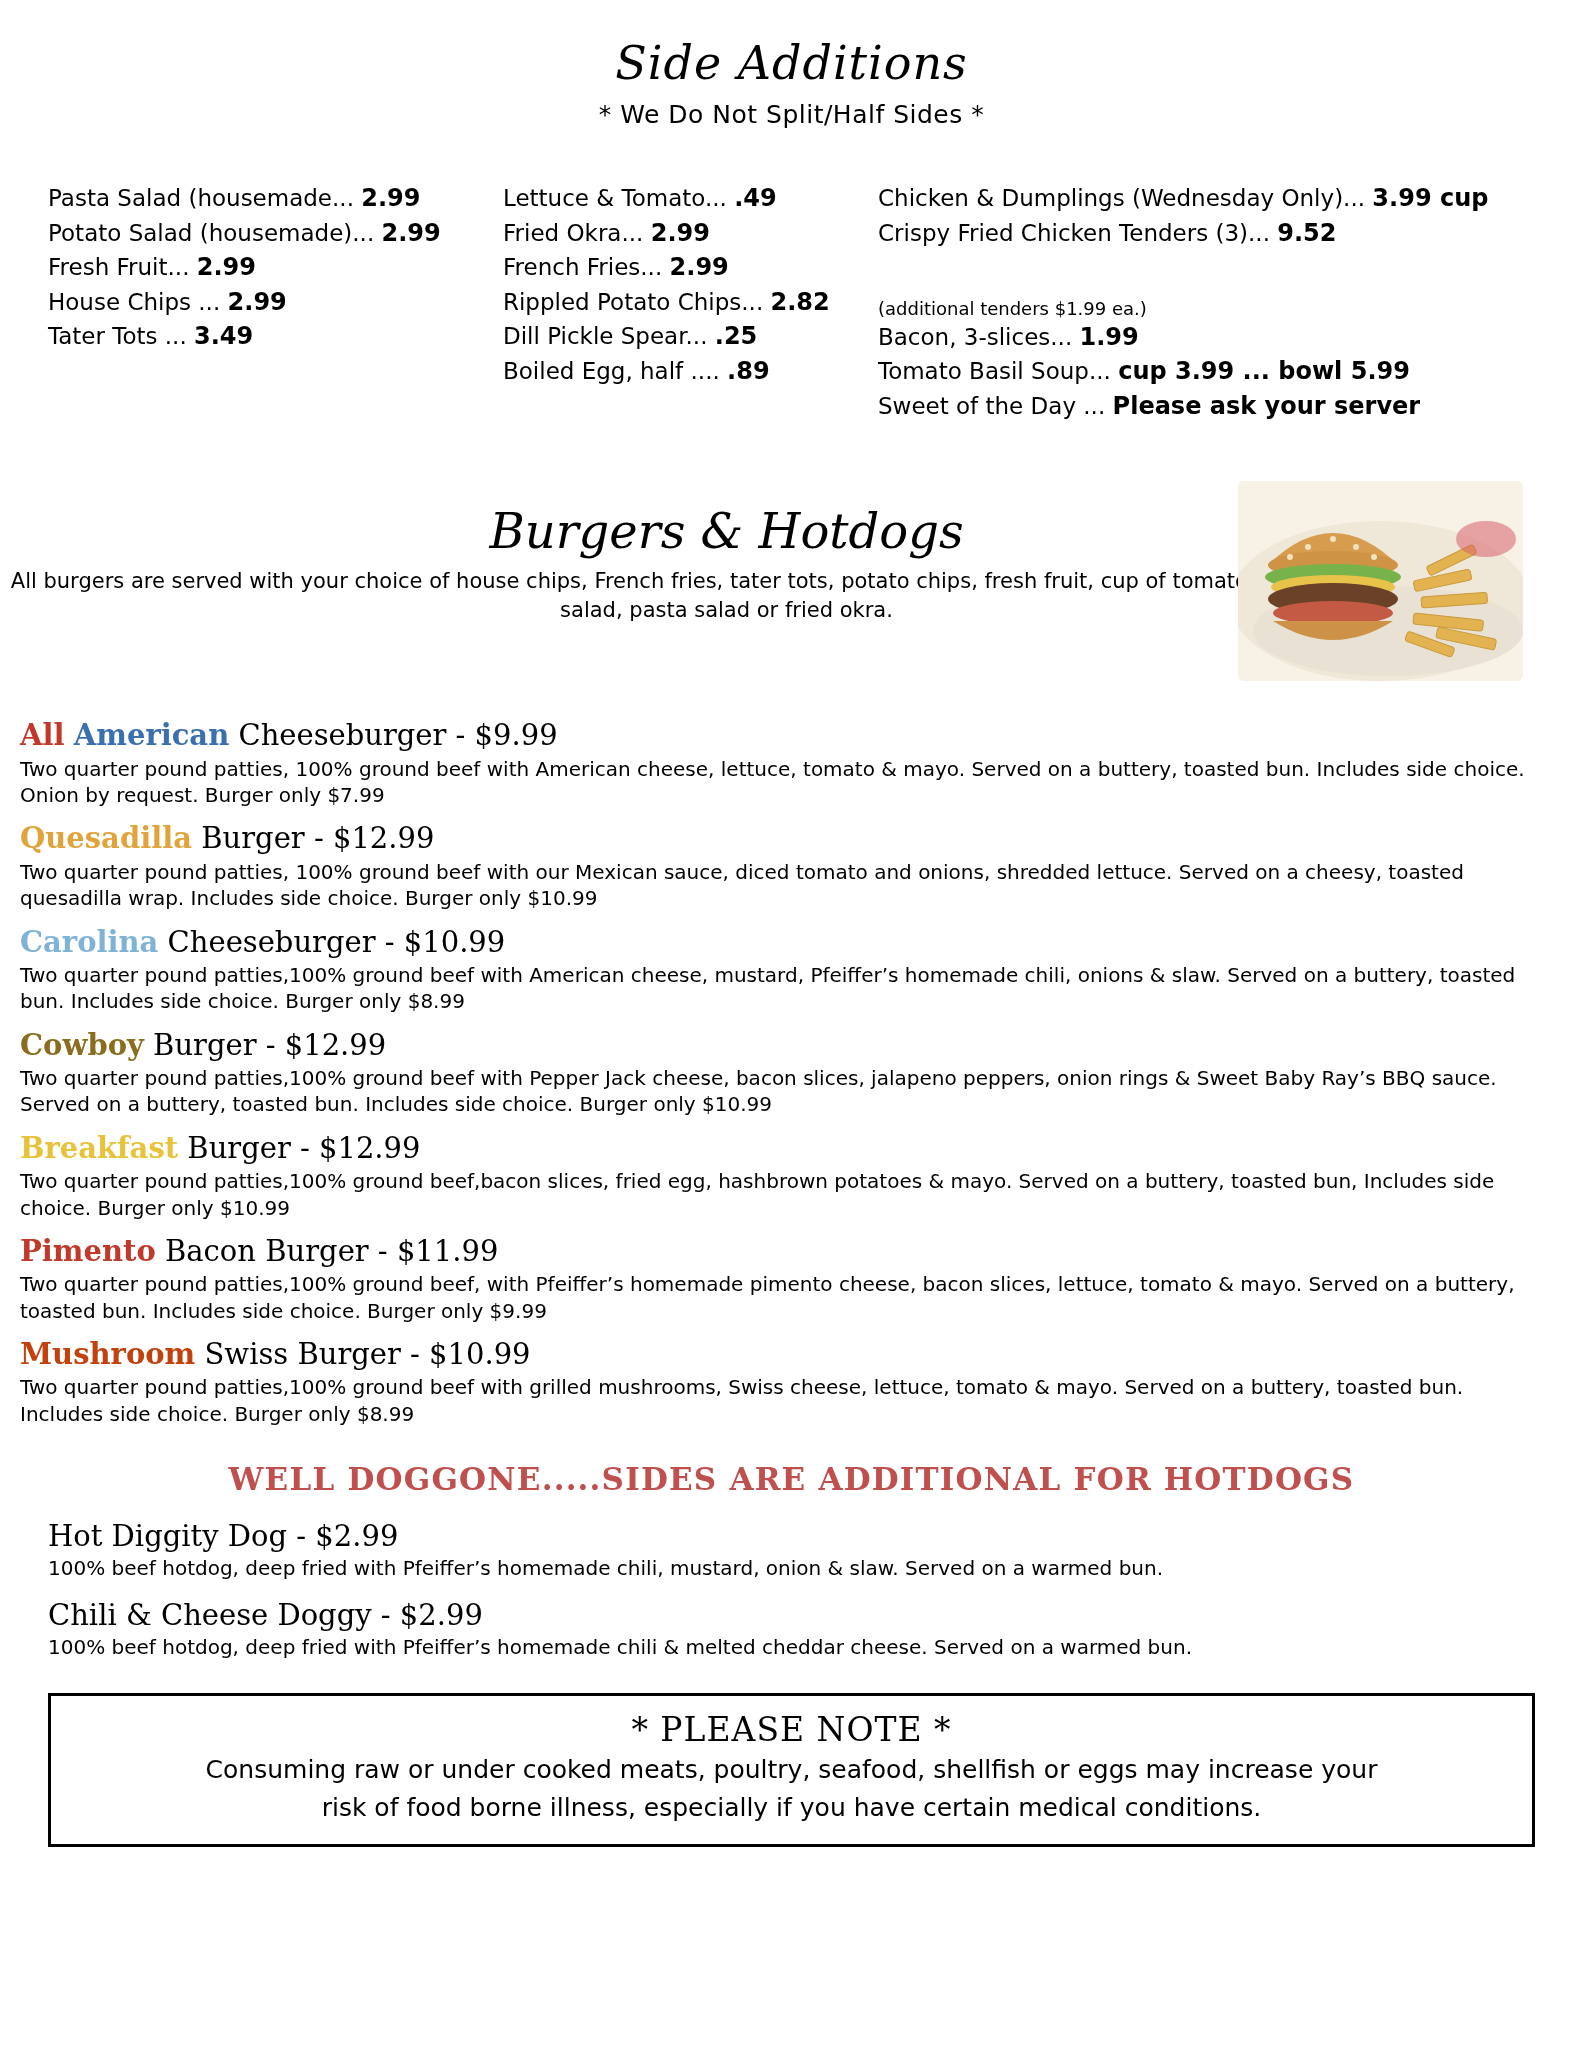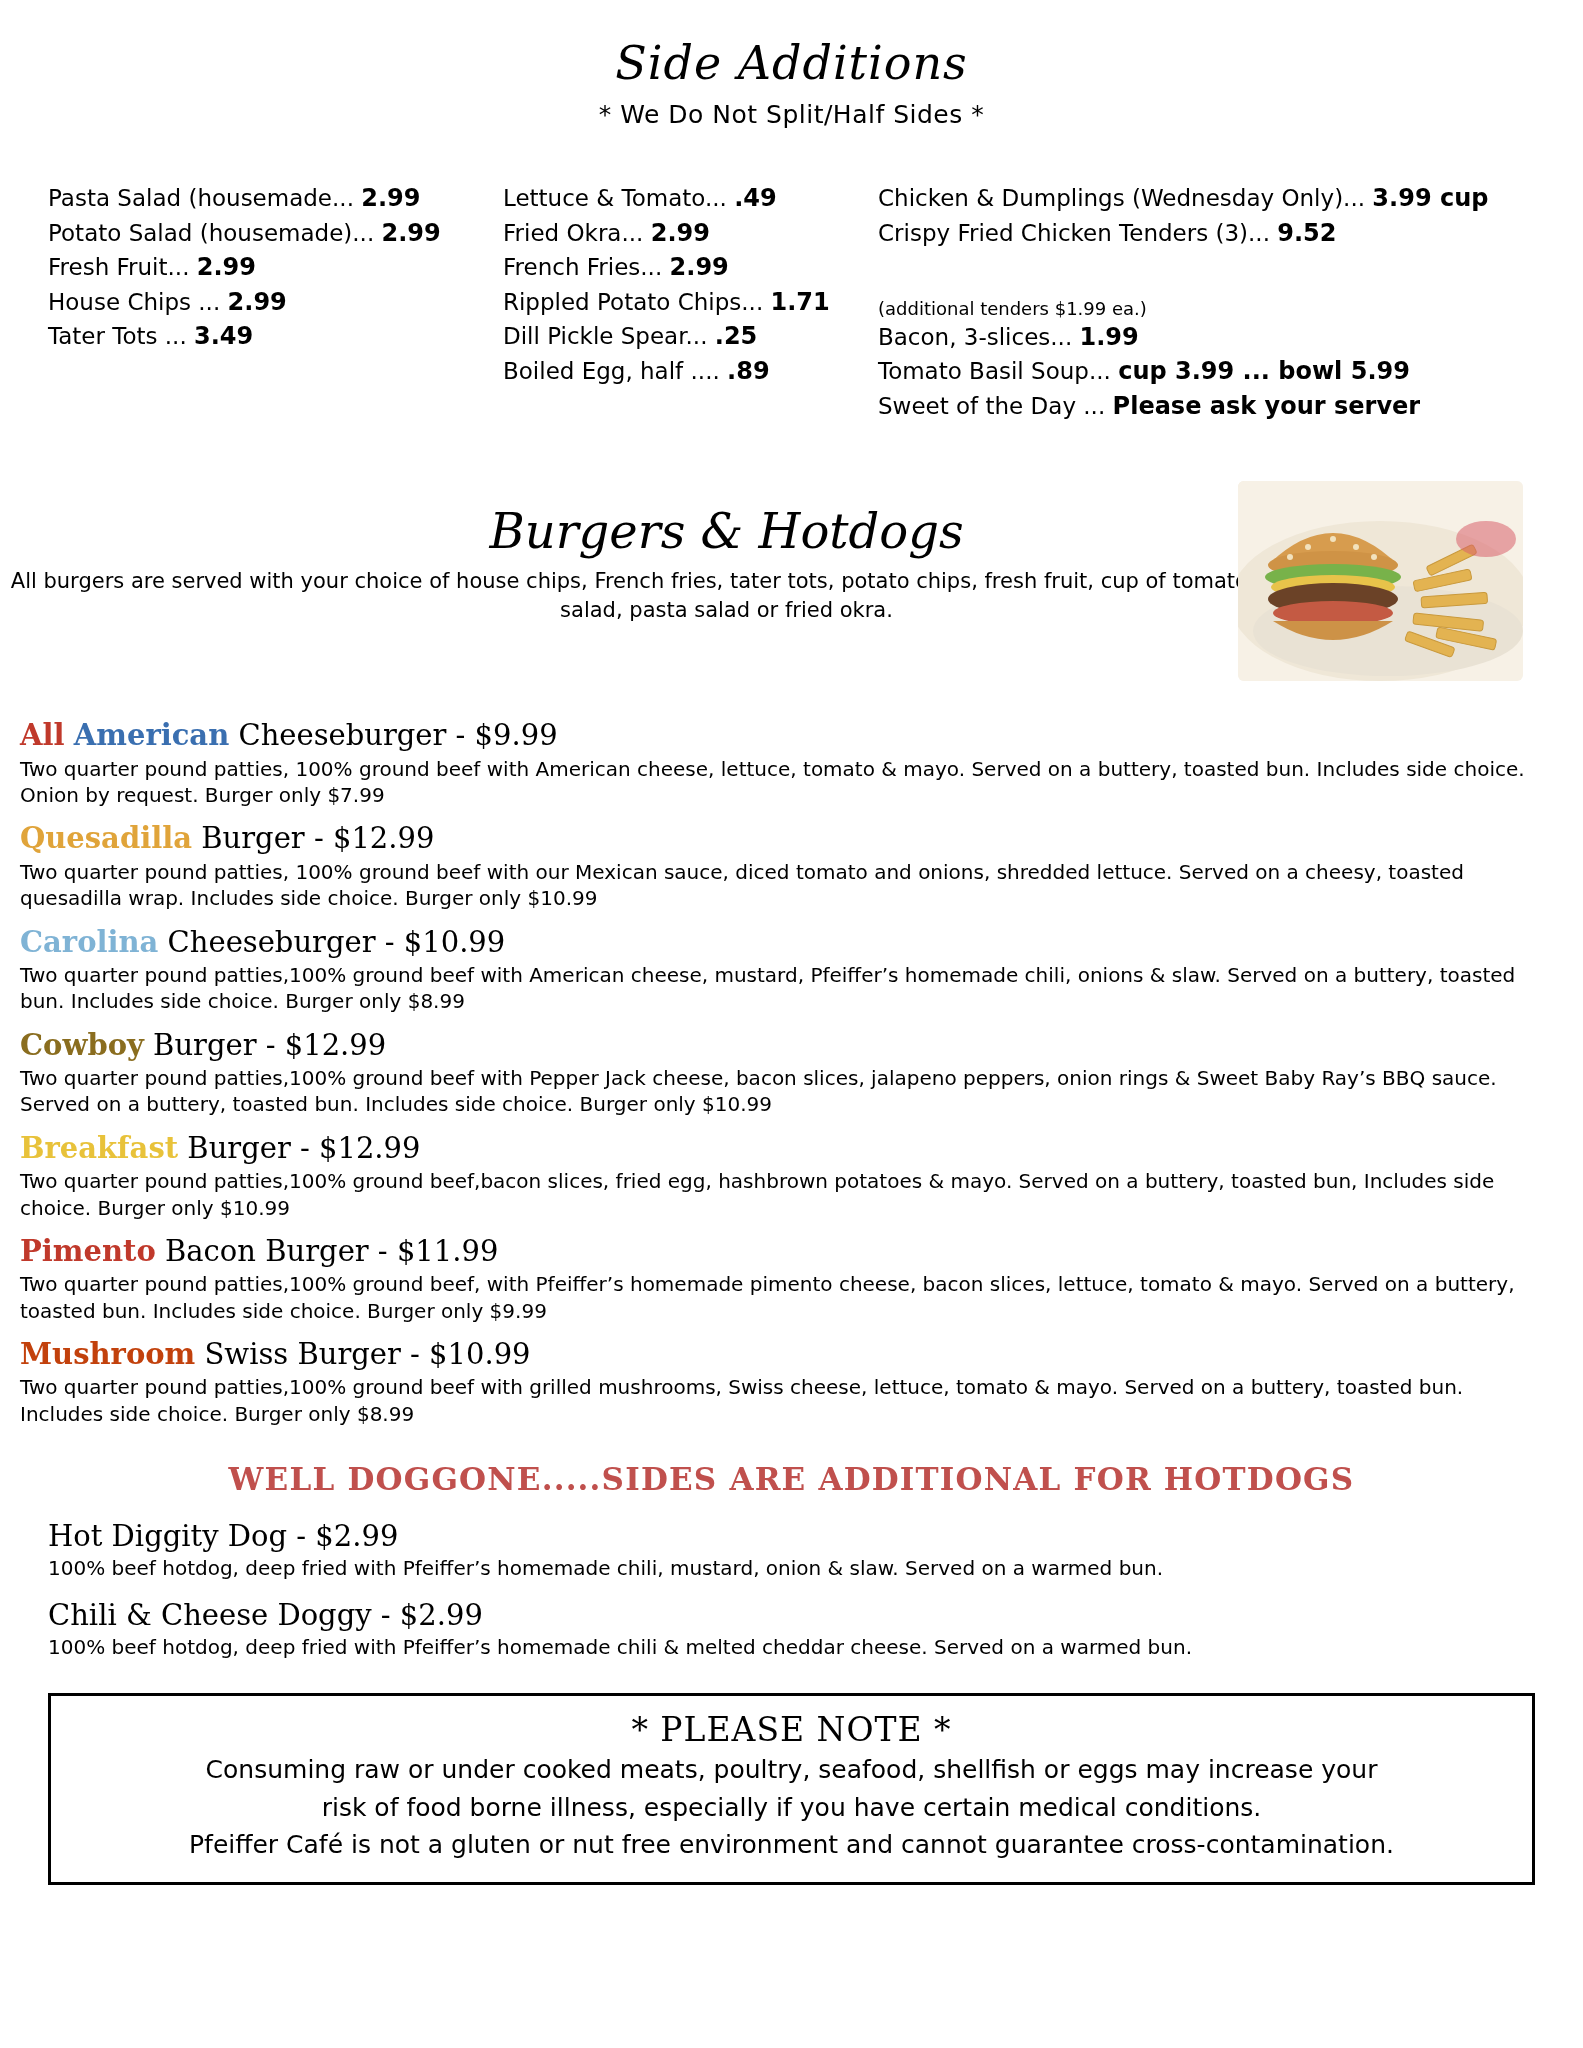--- a/index.html
+++ b/index.html
@@ -200,21 +200,21 @@
       <div class="row">
         <span>Fried Okra...</span>
         <span class="price">2.99</span>
       </div>
       <div class="row">
         <span>French Fries...</span>
         <span class="price">2.99</span>
       </div>
       <div class="row">
         <span>Rippled Potato Chips...</span>
-        <span class="price">1.71</span>
+        <span class="price">2.82</span>
       </div>
       <div class="row">
         <span>Dill Pickle Spear...</span>
         <span class="price">.25</span>
       </div>
       <div class="row">
         <span>Boiled Egg, half ....</span>
         <span class="price">.89</span>
       </div>
     </div>
@@ -345,16 +345,15 @@
 
   <div class="dog-item">
     <div class="dog-title">Chili &amp; Cheese Doggy - $2.99</div>
     <div class="dog-desc">100% beef hotdog, deep fried with Pfeiffer’s homemade chili &amp; melted cheddar cheese.  Served on a warmed bun.</div>
   </div>
 
   <div class="note-box">
     <div class="note-title">* PLEASE NOTE *</div>
     <div class="note-line">Consuming raw or under cooked meats, poultry, seafood, shellfish or eggs may increase your</div>
     <div class="note-line">risk of food borne illness, especially if you have certain medical conditions.</div>
-    <div class="note-line">Pfeiffer Café is not a gluten or nut free environment and cannot guarantee cross-contamination.</div>
   </div>
 
 </div>
 
 </body></html>

